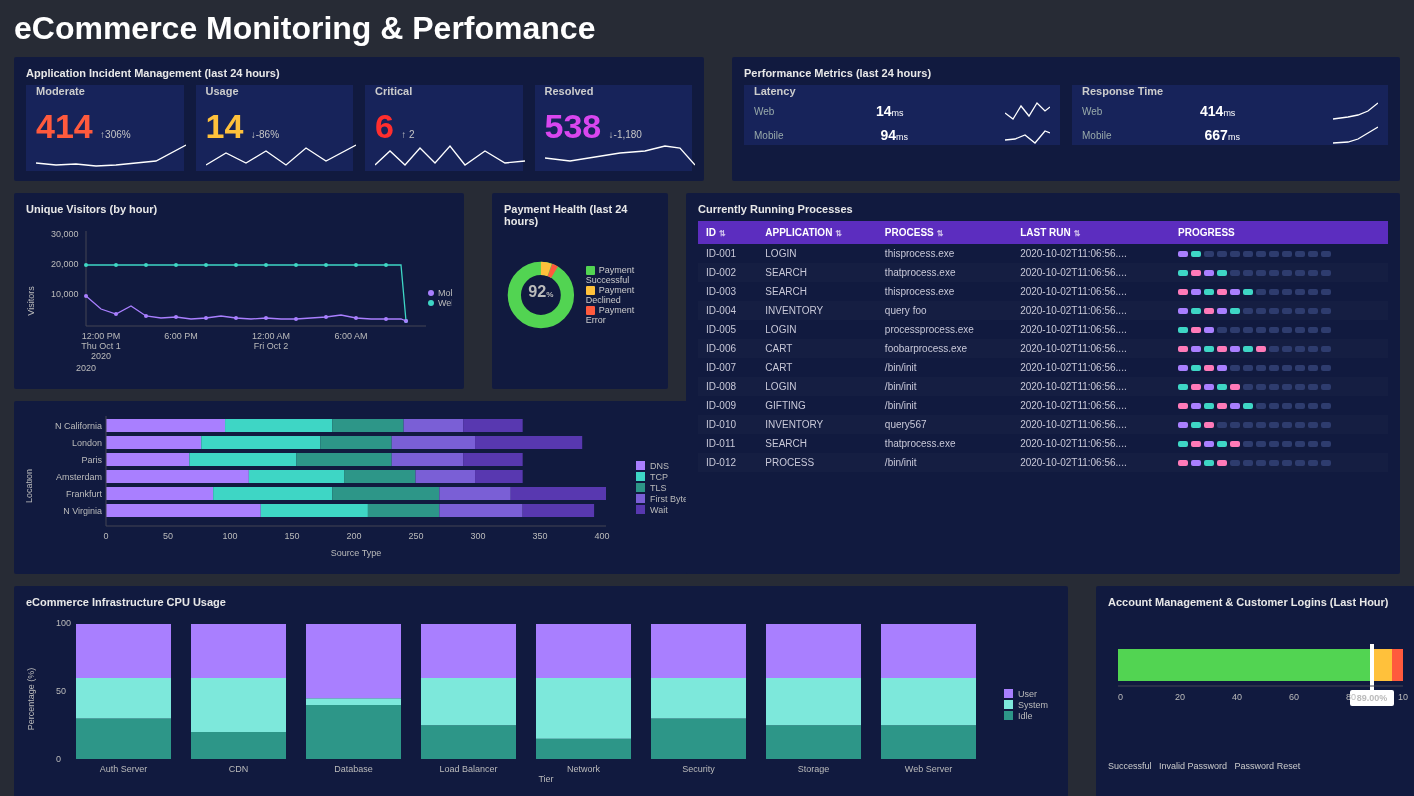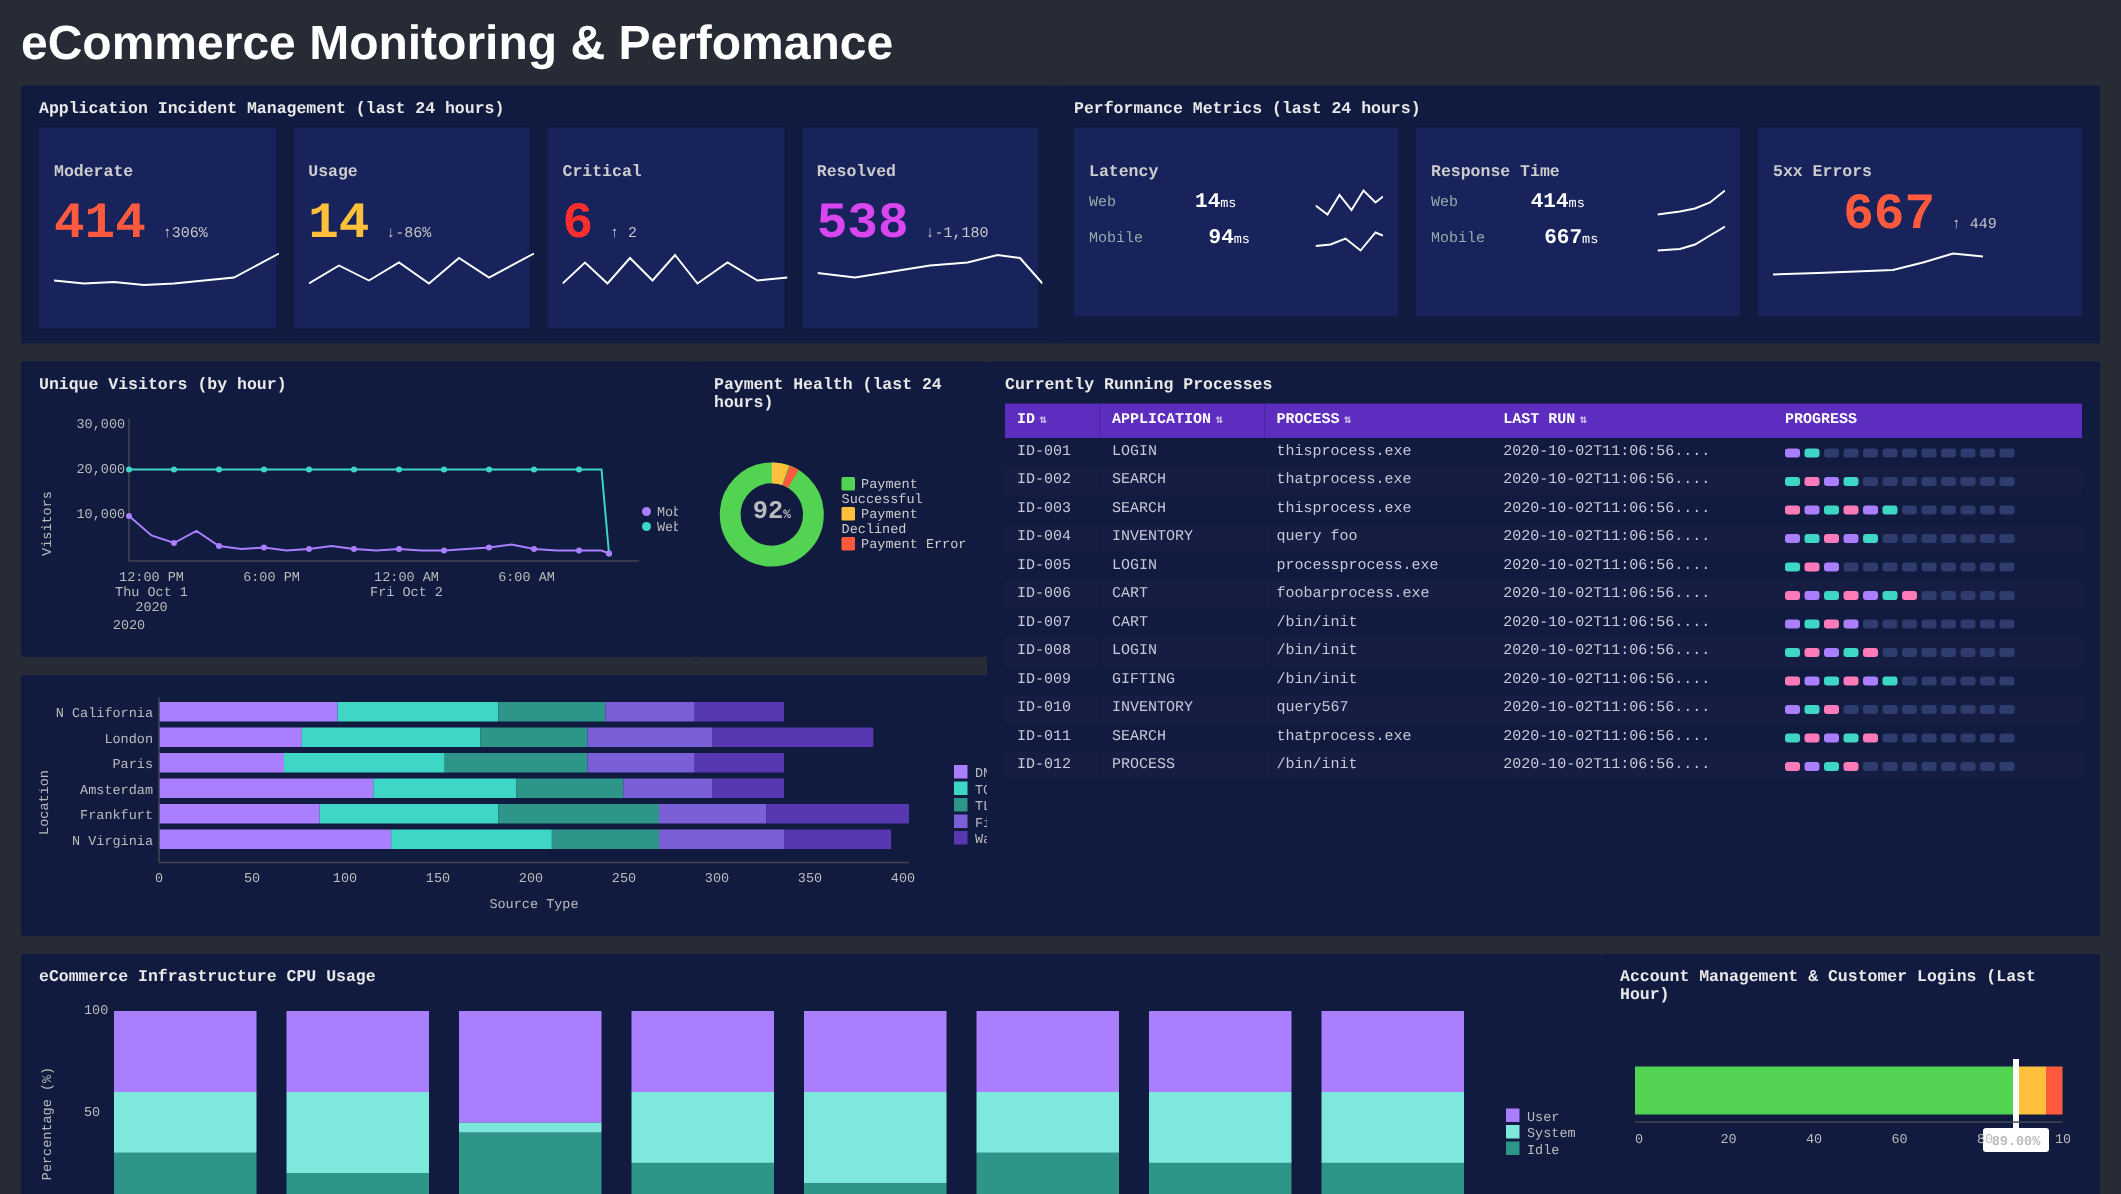--- a/index.html
+++ b/index.html
@@ -7,28 +7,28 @@
   background: #272b35;
   color: #fff;
   font-family: -apple-system, BlinkMacSystemFont, "Segoe UI", Arial, sans-serif;
   font-size: 12px;
   width: 1414px;
   height: 796px;
   overflow: hidden;
   padding: 10px 14px;
 }
 h1 { font-size: 32px; font-weight: 700; margin-bottom: 10px; }
-.row { display: flex; gap: 0; font-family: Liberation Mono, monospace; }
+.row { display: flex; gap: 28px; }
 .panel { background: #111a3f; border-radius: 2px; padding: 10px 12px; }
 .panel-title { font-size: 11px; font-weight: 600; margin-bottom: 6px; color: #e8e8e8; }
 .sub-title { font-size: 11px; color: #ccc; font-weight: 600; margin-bottom: 4px; }
 
 
 .card-set { display: flex; gap: 12px; }
-.card { background: #17235a; flex: 1; padding: 24px 10px; position: relative; min-width: 0; }
+.card { background: #17235a; flex: 1; padding: 0 10px; position: relative; min-width: 0; }
 .card-val { font-size: 34px; font-weight: 800; line-height: 1; margin-top: 8px; display: inline-block; }
 .card-moderate { color: #ff5a3d; }
 .card-high { color: #ffc13b; }
 .card-critical { color: #ff2e2e; }
 .card-resolved { color: #d946ef; }
 .delta { font-size: 10px; color: #c6c6c6; margin-left: 4px; display: inline-block; vertical-align: baseline; }
 .spark { stroke: #fff; fill: none; stroke-width: 1.3; }
 
 .lat-row { display:flex; align-items:center; justify-content:space-between; margin-top:4px; }
 .lat-label { font-size: 10px; color: #9aa; }
@@ -135,28 +135,20 @@
               <polyline class="spark" points="0,18 15,16 25,14 35,10 45,2"></polyline>
             </svg>
           </div>
     <div class="lat-row">
             <span class="lat-label">Mobile</span>
             <span><span class="lat-val">667</span><span class="lat-ms">ms</span></span>
             <svg width="45" height="20">
               <polyline class="spark" points="0,18 15,17 25,14 35,8 45,2"></polyline>
             </svg>
           </div>
-   </div>
-   <div class="card" style="text-align:center">
-    <div class="sub-title" style="text-align:left">5xx Errors</div>
-    <span class="err-val card-moderate">667</span>
-    <span class="delta">↑ 449</span>
-    <svg width="140" height="24" style="display:block">
-            <polyline class="spark" points="0,20 30,19 55,18 80,17 100,12 120,6 140,8"></polyline>
-          </svg>
    </div>
   </div>
  </div>
 </div>
 
 <div class="row" style="margin-top:12px">
  <div style="width:644px;display:flex;flex-direction:column;gap:12px">
   <div class="row">
    <div class="panel" style="width:450px">
     <div class="panel-title">Unique Visitors (by hour)</div>

